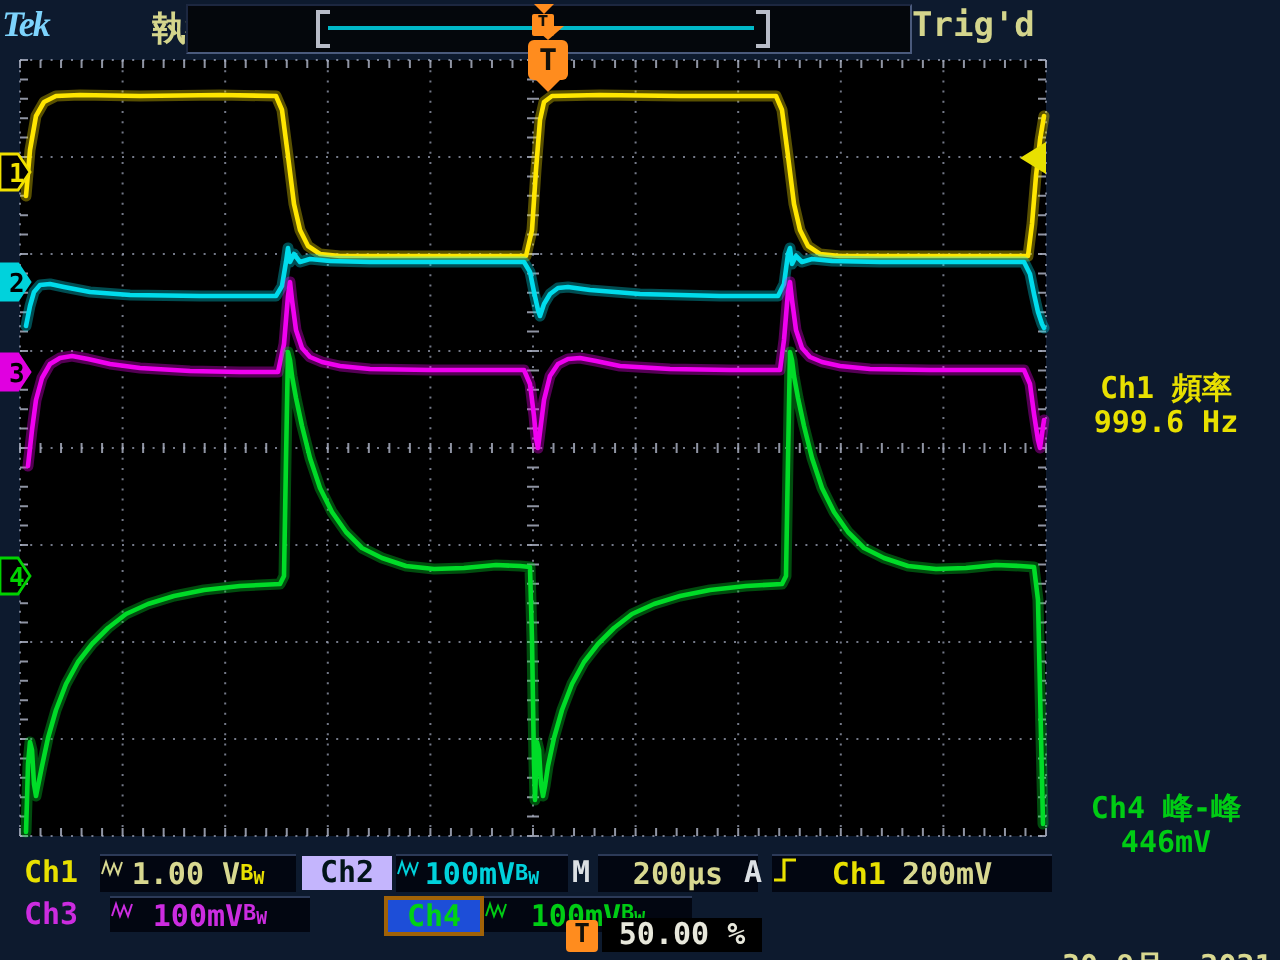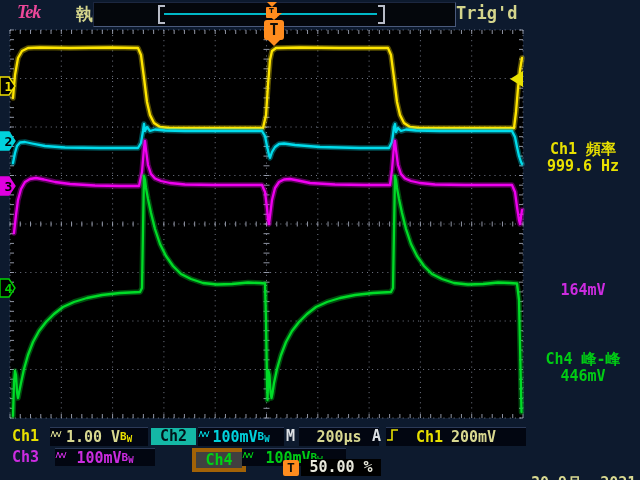--- a/index.html
+++ b/index.html
@@ -1,20 +1,20 @@
 <!DOCTYPE html>
 <html><head>
 <meta charset="utf-8">
 <style>
   html,body{margin:0;padding:0;background:#000;}
   .scope{position:relative;width:640px;height:480px;background:#0d1a2e;overflow:hidden;
          font-family:"DejaVu Sans Mono",monospace;-webkit-font-smoothing:none;}
   .abs{position:absolute;}
   
-  .logo{left:1px;top:2px;font:bold italic 18px "Liberation Serif",serif;color:#ec4899;letter-spacing:-1px;padding-left:16px;}
+  .logo{left:1px;top:2px;font:bold italic 18px "Liberation Serif",serif;color:#7dd3fc;letter-spacing:-1px;}
   .run{left:35px;top:3px;font:bold 17px "DejaVu Sans Mono",monospace;color:#d4d58c;margin-left:41px;}
   .trigd{left:456px;top:3px;font:bold 17px "DejaVu Sans Mono",monospace;color:#d4d58c;}
   .recbox{left:93px;top:2px;width:361px;height:23px;background:#04070c;
           border:1px solid;border-color:#1c2740 #4a5a7c #4a5a7c #1c2740;}
   .recline{position:absolute;left:70px;top:10px;width:213px;height:2px;background:#00b8c8;}
   .bracket{position:absolute;top:2px;width:5px;height:15px;border:2px solid #b8bcc8;}
   .bracket.l{left:64px;border-right:none;}
   .bracket.r{left:284px;border-left:none;}
   .tsm{position:absolute;left:172px;top:-1px;width:12px;}
   .tsm .tri{display:block;width:0;height:0;margin-left:1px;border-left:5px solid transparent;
@@ -22,31 +22,31 @@
   .tsm .bx{display:block;width:11px;height:11px;background:#ff8c1e;border-radius:1px;
            color:#12100a;font:bold 9px/11px "DejaVu Sans Mono",monospace;text-align:center;}
   .tbig{left:264px;top:13px;width:20px;}
   .tbig .tri{display:block;width:0;height:0;margin-left:2px;border-left:8px solid transparent;
              border-right:8px solid transparent;border-top:7px solid #ff8c1e;}
   .tbig .bx{display:block;width:20px;height:20px;background:#ff8c1e;border-radius:3px;
             color:#12100a;font:bold 15px/20px "DejaVu Sans Mono",monospace;text-align:center;}
   .tbig .tip{display:block;width:0;height:0;margin-left:4px;border-left:6px solid transparent;
              border-right:6px solid transparent;border-top:6px solid #ff8c1e;}
   
-  .meas{left:527px;width:112px;text-align:center;font:bold 15px/17px "DejaVu Sans Mono",monospace;}
+  .meas{left:527px;width:112px;text-align:center;font:bold 15px/17px "DejaVu Sans Mono",monospace;margin-top:45px;}
   .meas div{white-space:nowrap;}
   .c1{color:#e8e000;} .c2{color:#00d2dc;} .c3{color:#cc2ce0;} .c4{color:#00cc14;}
   
   .lbl{font:bold 15px/19px "DejaVu Sans Mono",monospace;white-space:nowrap;}
   .khaki{color:#d8d890;} .white{color:#dce0e4;}
   .vbox{background:#020611;border-top:1px solid #2c3a58;display:flex;align-items:center;
         justify-content:center;gap:0;font:bold 15px/18px "DejaVu Sans Mono",monospace;white-space:nowrap;}
   .tab{font:bold 15px/17px "DejaVu Sans Mono",monospace;text-align:center;}
-  .tab.sel{background:#14b8a6;color:#02141a;}
-  .tab.box4{background:#404040;border:4px solid #a16207;color:#00d214;}
+  .tab.sel{background:#c4b5fd;color:#02141a;}
+  .tab.box4{background:#1d4ed8;border:2px solid #a16207;color:#00d214;}
   .bw b{font-size:11px;} .bw i{font-style:normal;font-size:9px;vertical-align:-2px;}
   .cicon{display:inline-block;}
   .pct{left:283px;top:459px;display:flex;align-items:center;gap:2px;}
   .pct .t{width:16px;height:16px;background:#ff8c1e;border-radius:2px;color:#12100a;
           font:bold 13px/16px "DejaVu Sans Mono",monospace;text-align:center;}
   .pct .v{width:80px;height:17px;background:#000;color:#e8e8dc;text-align:center;
           font:bold 15px/17px "DejaVu Sans Mono",monospace;}
   .dt{left:527px;top:441px;width:112px;padding-left:4px;color:#d8d890;white-space:pre;
       font:bold 15px/17px "DejaVu Sans Mono",monospace;}
   svg{position:absolute;left:0;top:0;}
@@ -115,21 +115,20 @@
     <span class="tri"></span>
     <span class="bx">T</span>
     <span class="tip"></span>
   </div>
 
   <div class="abs meas c1" style="top:141px">
     <div>Ch1 頻率</div>
     <div>999.6 Hz</div>
   </div>
   <div class="abs meas c3" style="top:282px">
-    <div>164mV</div>
   </div>
   <div class="abs meas c4" style="top:351px">
     <div>Ch4 峰-峰</div>
     <div>446mV</div>
   </div>
 
   <span class="abs lbl c1" style="left:12px;top:427px">Ch1</span>
   <div class="abs vbox khaki" style="left:50px;top:427px;width:98px;height:18px">
     <span>1.00 V</span>
     <svg class="cicon" width="13" height="12">

